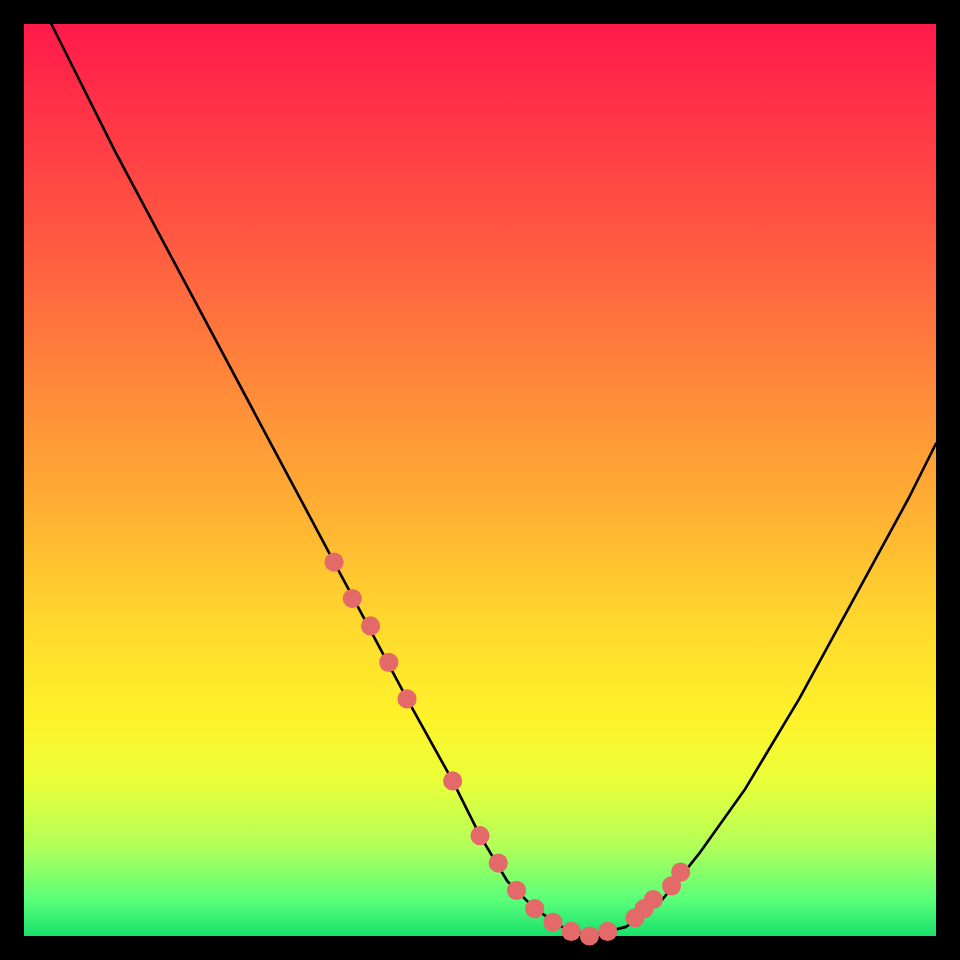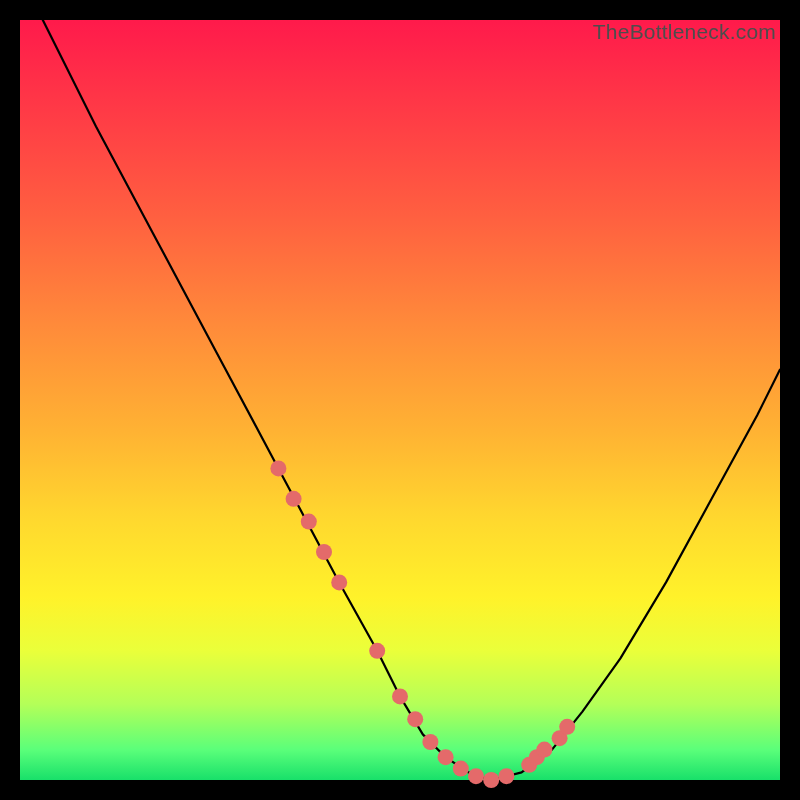--- a/index.html
+++ b/index.html
@@ -67,21 +67,20 @@
     fill: #e46a6a;
     stroke: none;
   }
 </style>
 </head>
 <body>
 
 <div class="frame">
   <div class="plot"></div>
 
-  <div class="watermark">TheBottleneck.com</div>
 
   <svg class="curve" viewBox="0 0 760 760">
     <path id="bottleneck-curve" class="curve-path" d="M22.8 0.0 L76.0 106.4 L136.8 220.4 L197.6 334.4 L258.4 448.4 L319.2 562.4 L357.2 630.8 L380.0 676.4 L402.8 714.4 L425.6 737.2 L448.4 752.4 L471.2 760.0 L501.6 752.4 L532.0 729.6 L562.4 691.6 L600.4 638.4 L646.0 562.4 L691.6 478.8 L737.2 395.2 L760.0 349.6"></path>
     <g id="marker-group">
         <circle cx="258.4" cy="448.4" r="8" class="dot"></circle>
         <circle cx="273.6" cy="478.8" r="8" class="dot"></circle>
         <circle cx="288.8" cy="501.6" r="8" class="dot"></circle>
         <circle cx="304.0" cy="532.0" r="8" class="dot"></circle>
         <circle cx="319.2" cy="562.4" r="8" class="dot"></circle>
         <circle cx="357.2" cy="630.8" r="8" class="dot"></circle>

